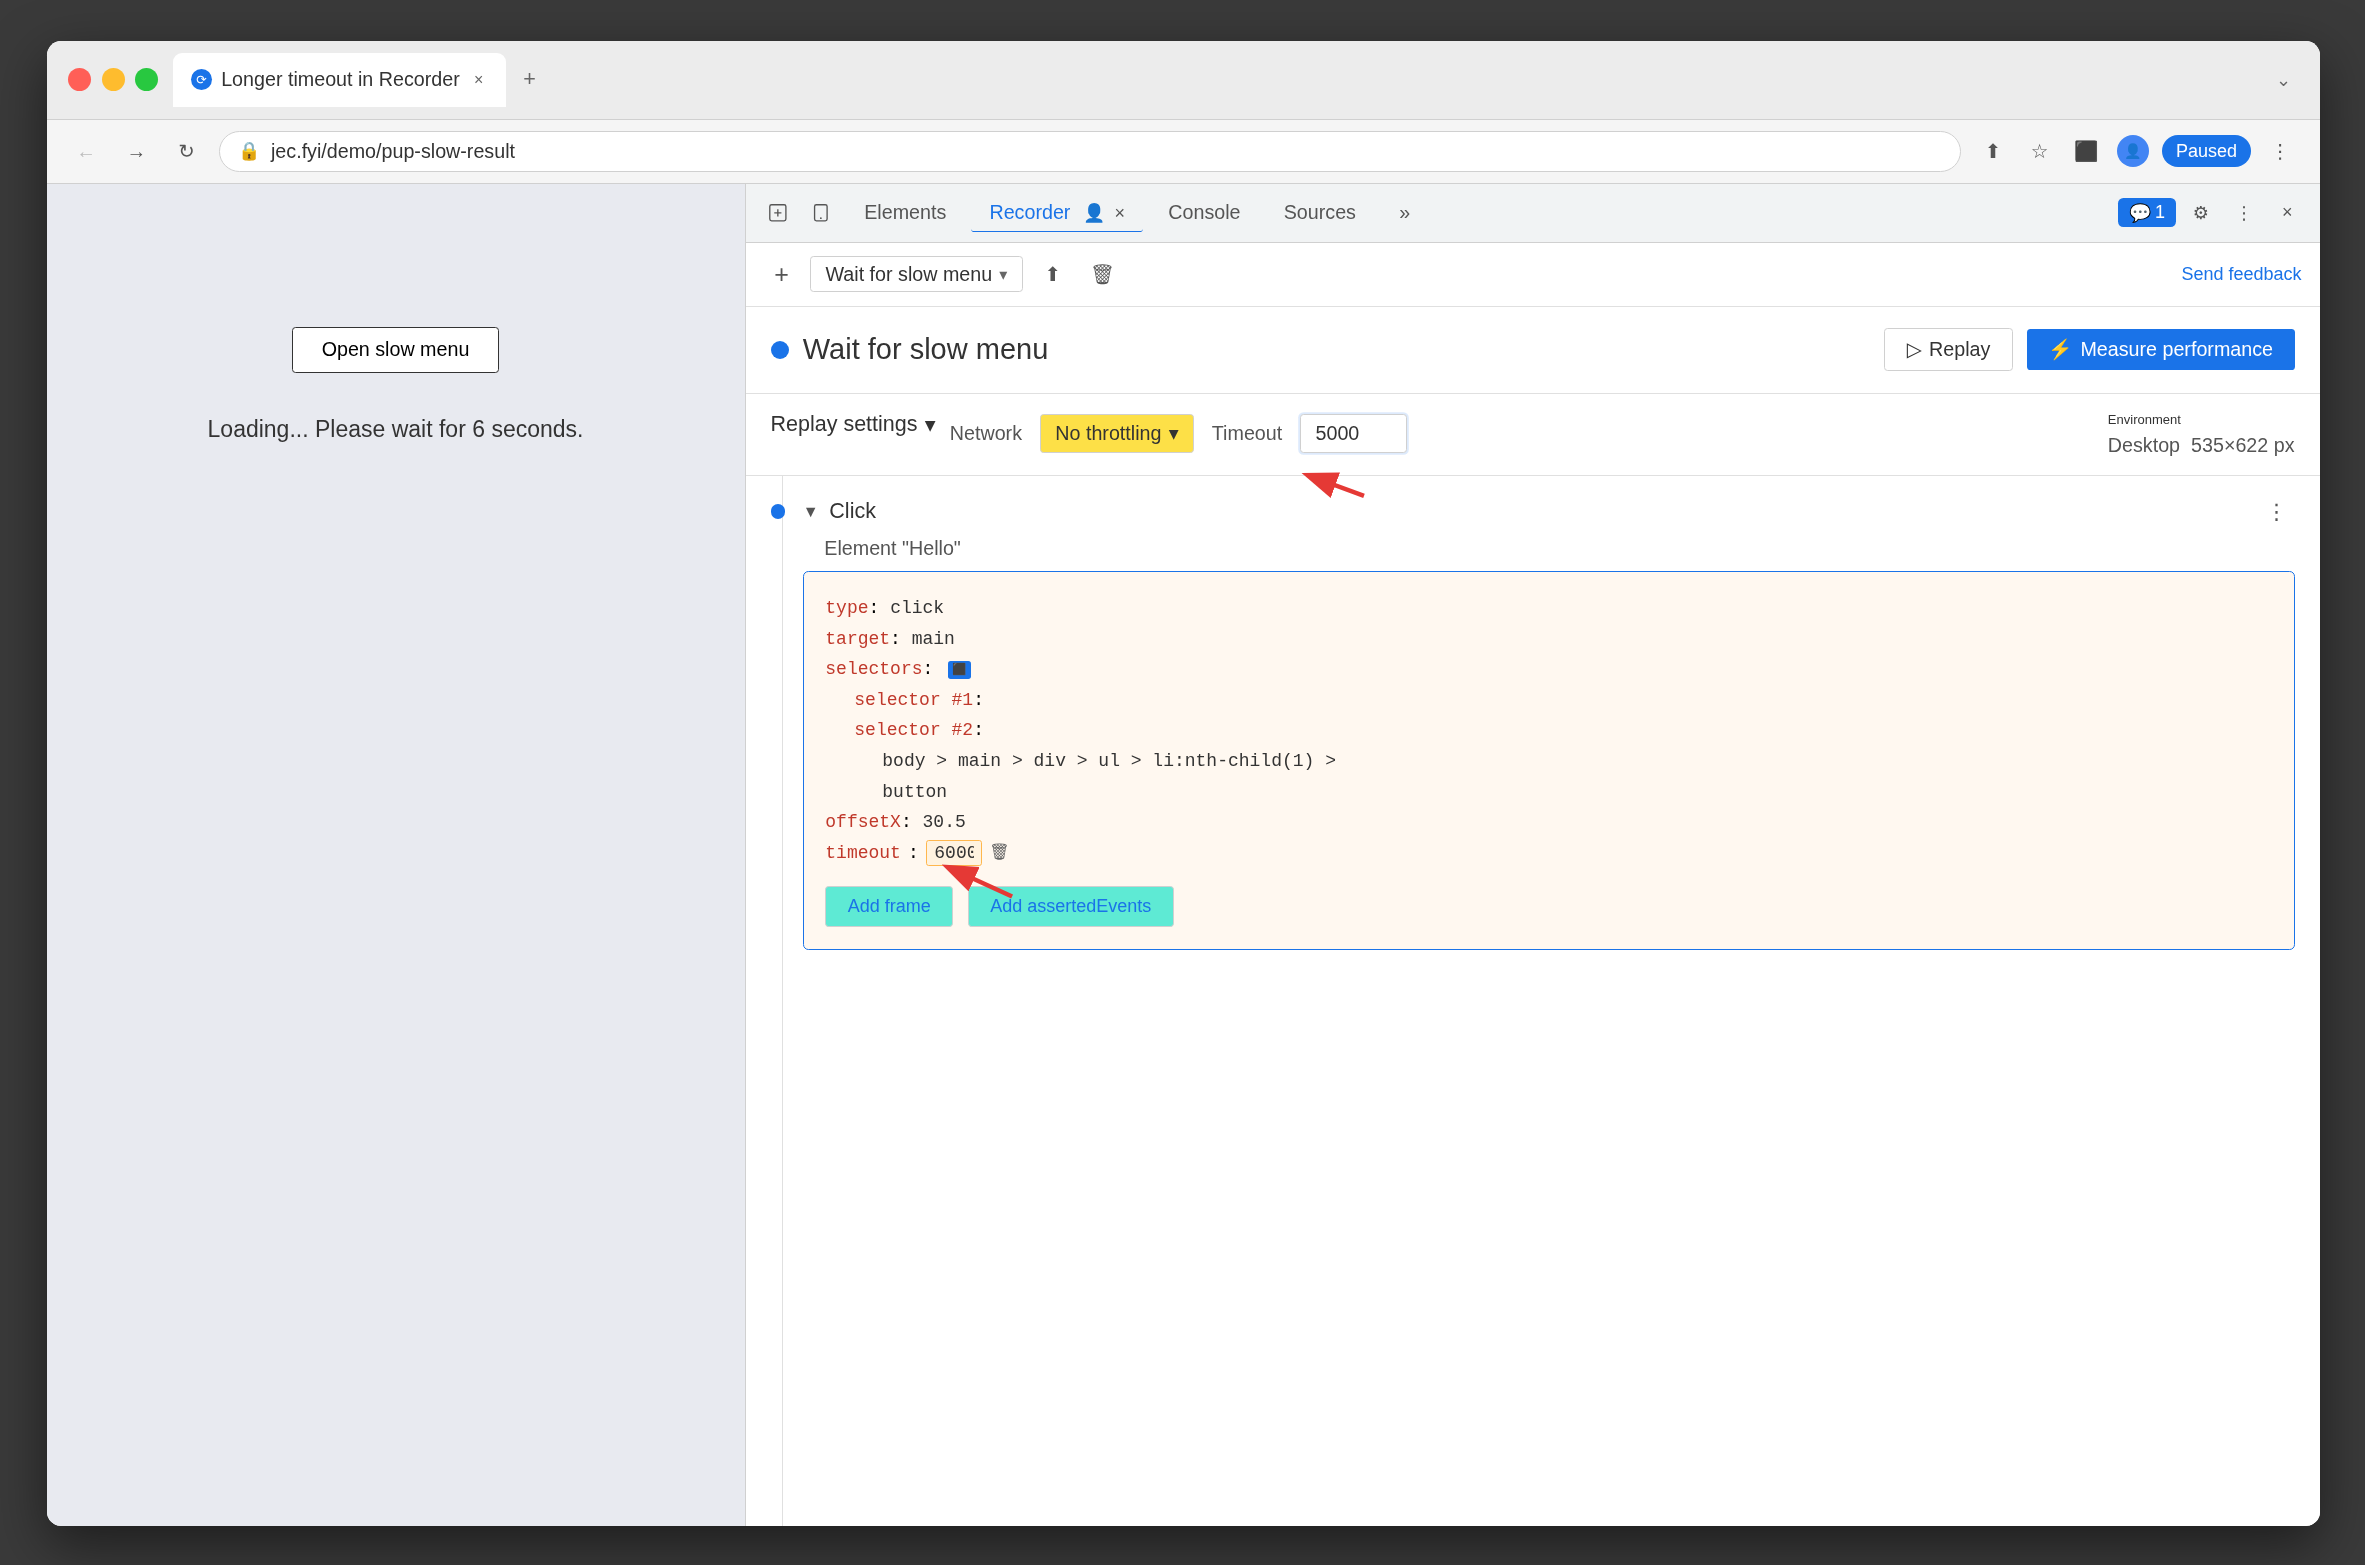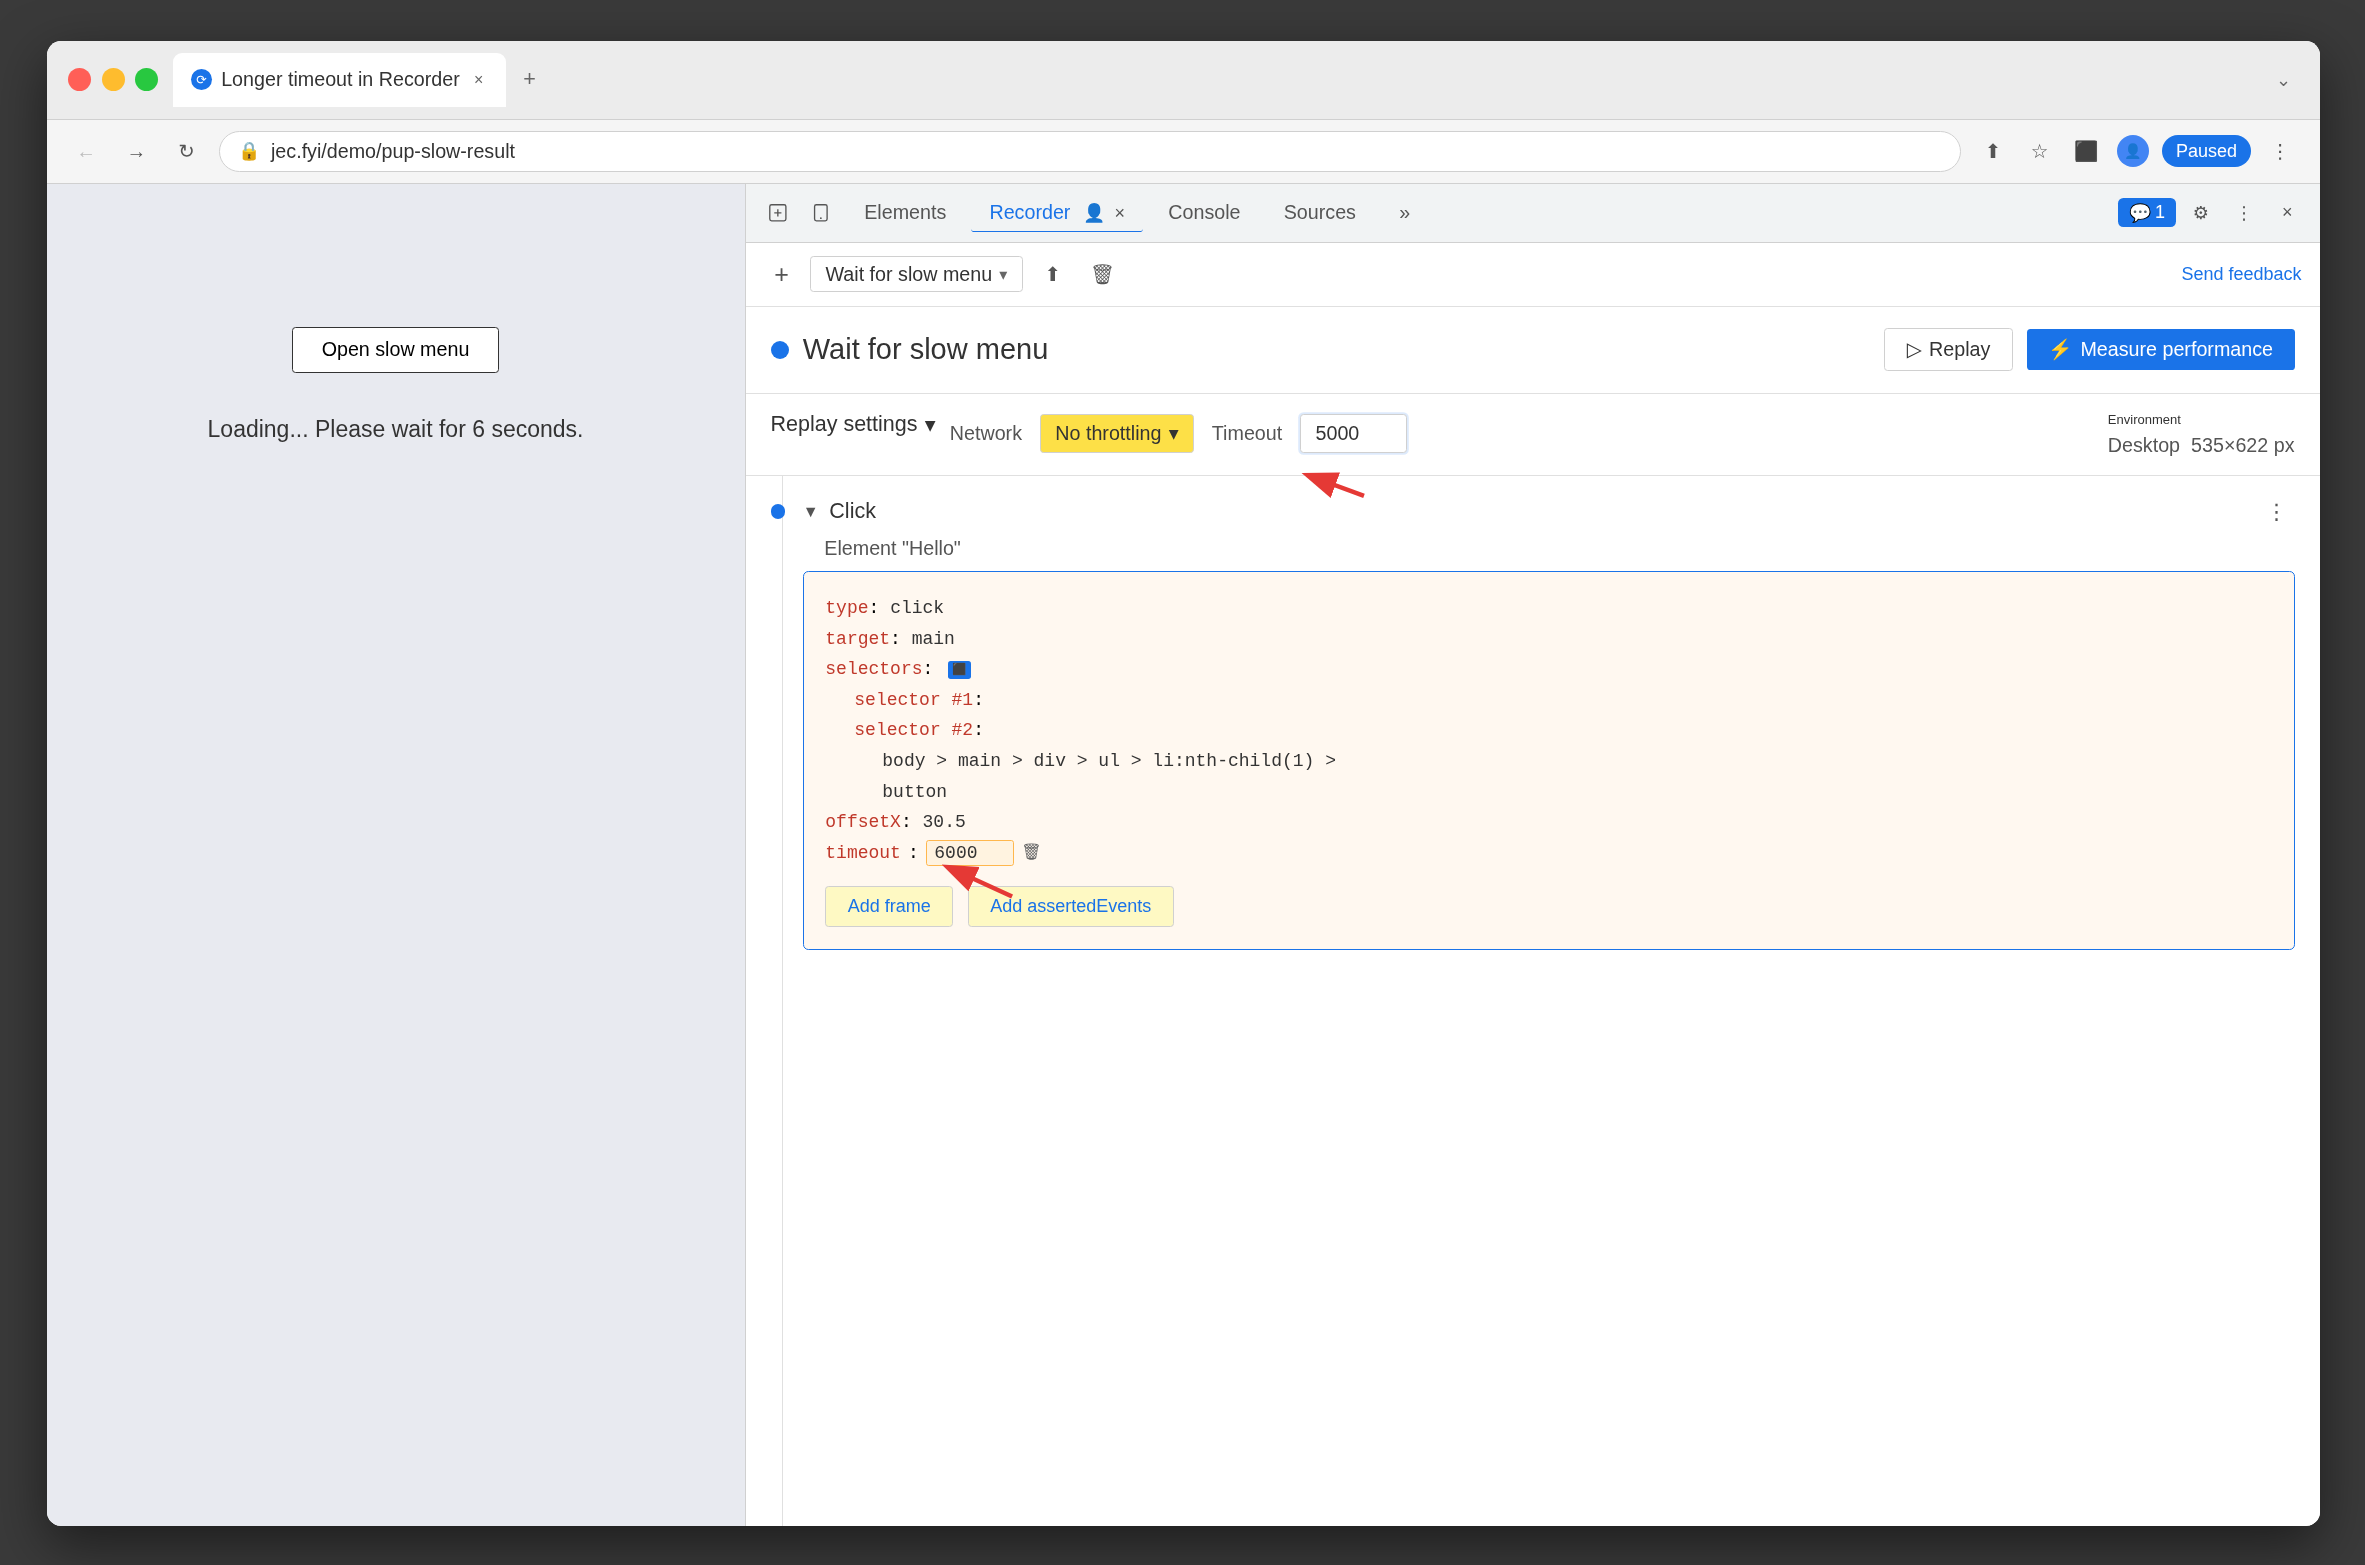--- a/index.html
+++ b/index.html
@@ -505,41 +505,41 @@
       gap: 7.2px;
     }
     .code-timeout-input {
       background: #fff3e0;
       border: 0.9px solid #ffb74d;
       border-radius: 2.7px;
       padding: 1.8px 7.2px;
       font-size: 18px;
       color: #333;
       font-family: 'Courier New', monospace;
-      width: 88px;
+      width: 56px;
     }
     .trash-icon-sm {
       font-size: 16px;
       color: #666;
       cursor: pointer;
     }
     
     .code-actions {
       display: flex;
       gap: 14.3px;
       margin-top: 18px;
     }
     .code-action-btn {
       border: 0.9px solid #d0d0d0;
       border-radius: 3.6px;
       padding: 9px 21.5px;
       font-size: 18px;
       font-weight: 500;
       color: #1a73e8;
-      background: #fef9c3;
+      background: #5eead4;
       cursor: pointer;
     }
     
     .settings-full-row {
       display: flex;
       align-items: flex-start;
       justify-content: space-between;
       padding: 18px 25px;
       border-bottom: 0.9px solid #e0e0e0;
       flex-shrink: 0;

